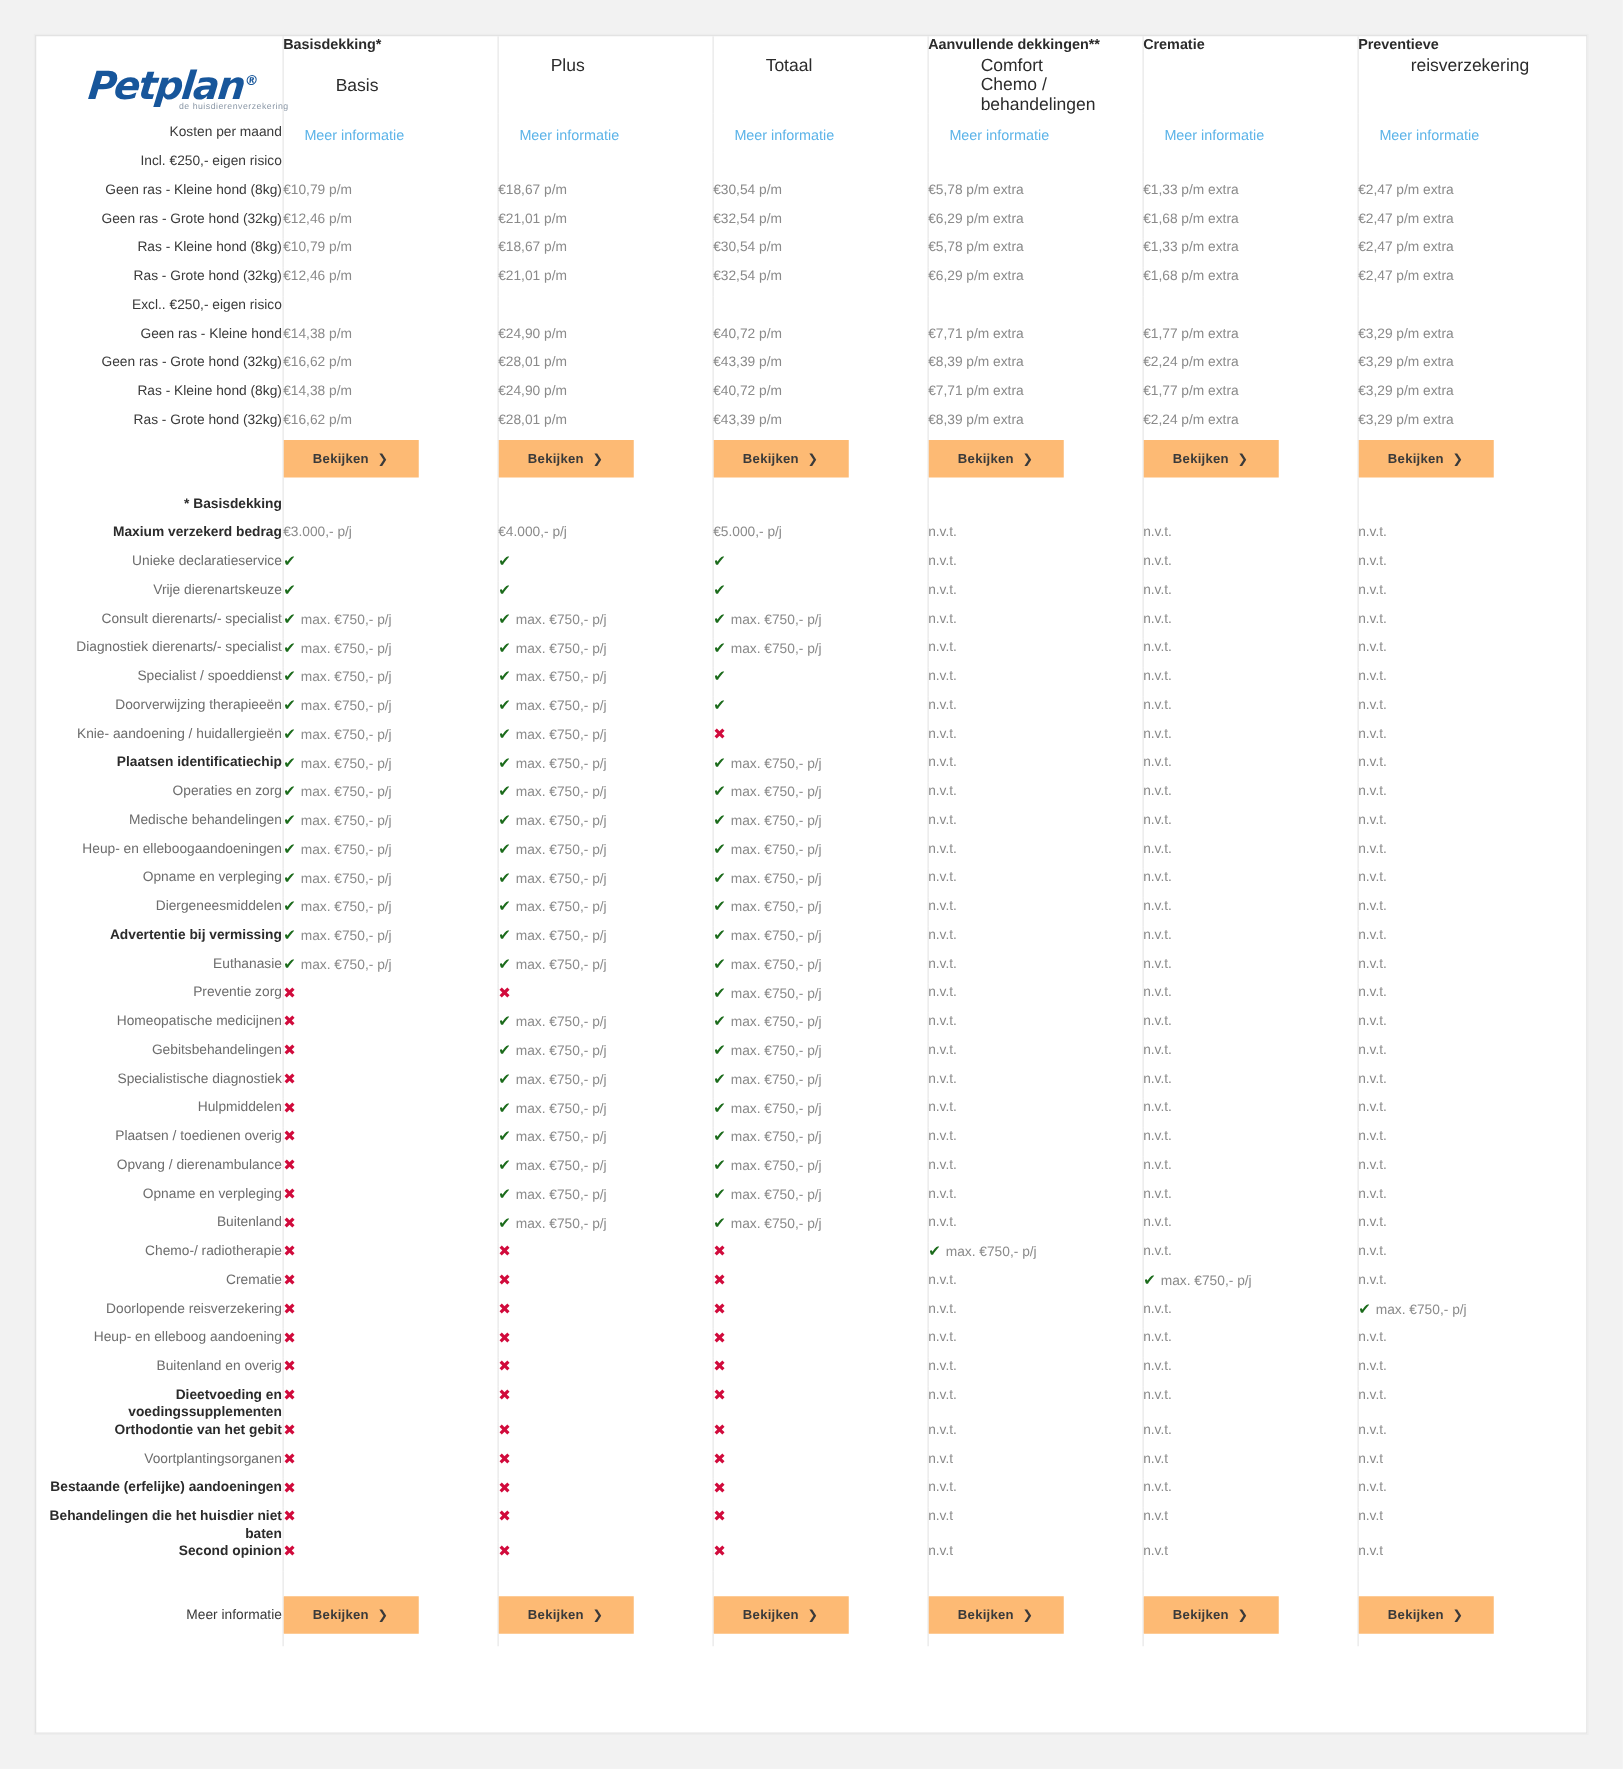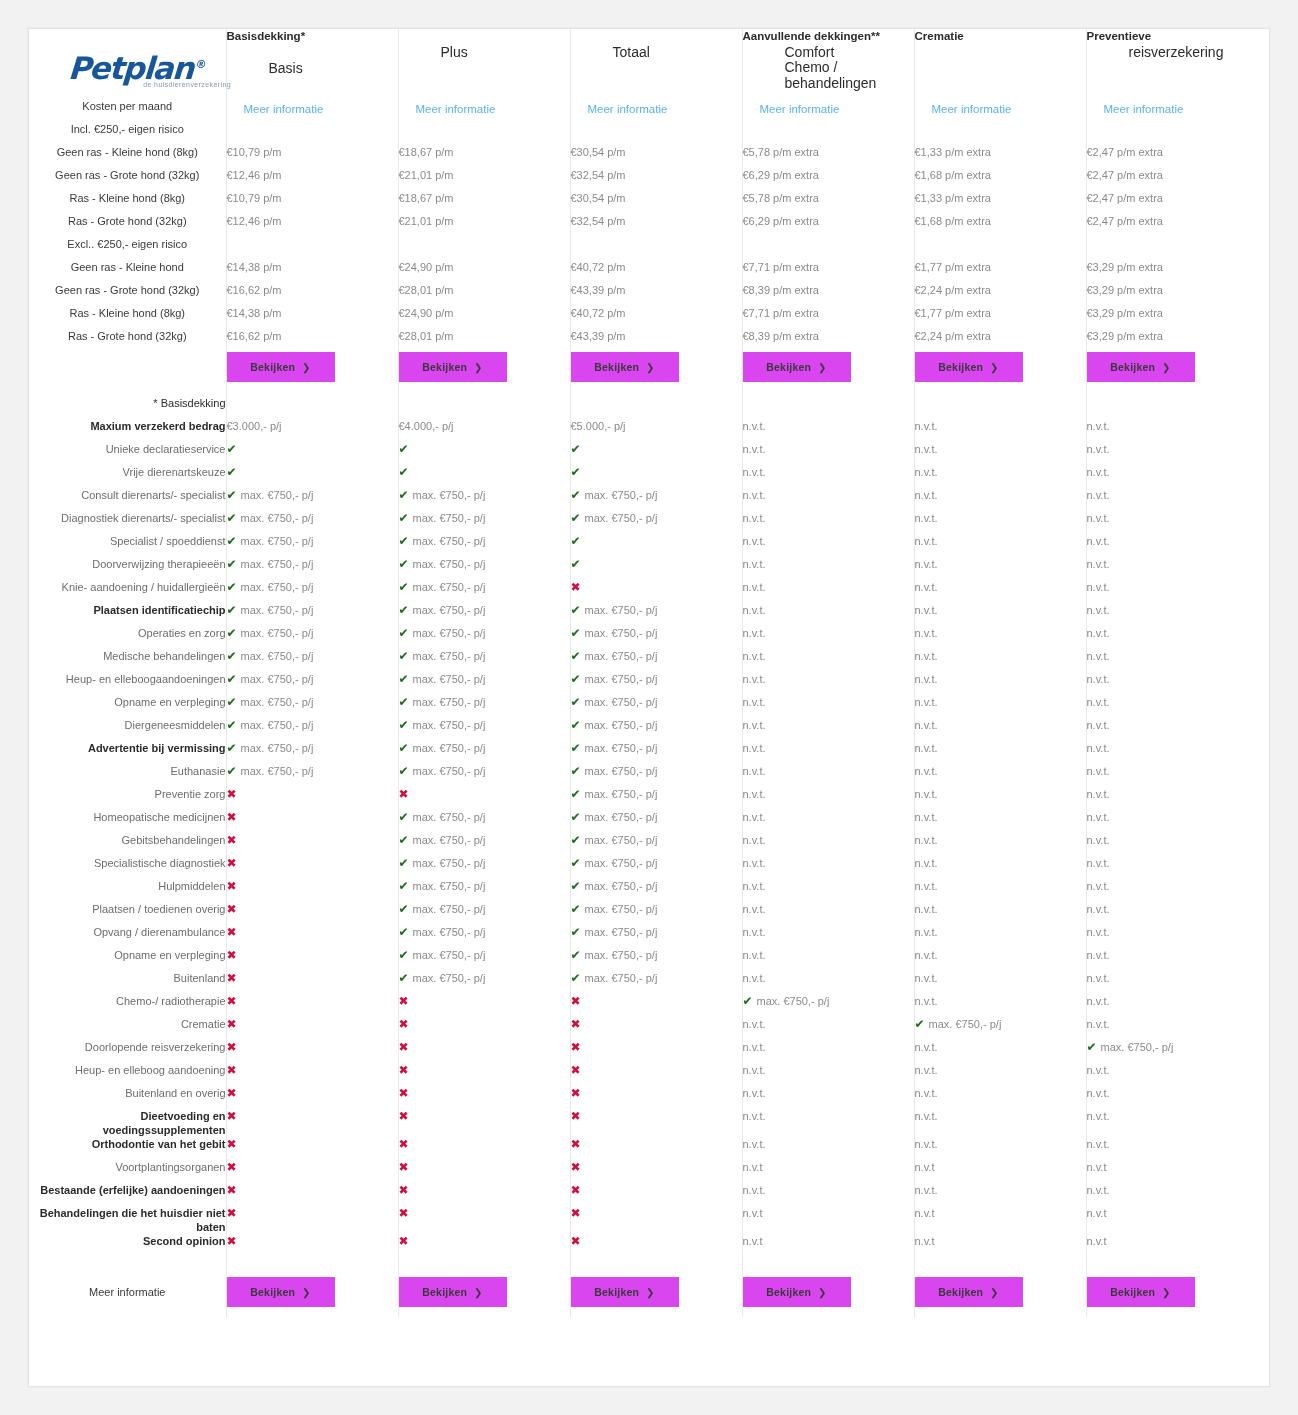--- a/index.html
+++ b/index.html
@@ -32,38 +32,38 @@
 
   .hdrcell{padding:18px 0 0 17px;}
   .hdr-grp{font-size:11.5px;font-weight:bold;color:#2b2b2b;line-height:15.5px;}
   .hdr-nm{font-size:14px;font-weight:normal;color:#2b2b2b;line-height:15.5px;margin-top:16px;padding-left:42px;}
   .hdr-nm.tight{margin-top:0;}
 
   .lbl{
     font-size:11px;color:#6d6d6d;text-align:right;padding-right:22px;
     line-height:14px;height:23px;
   }
-  .lbl.dark{color:#3a3a3a;text-align:center;}
+  .lbl.dark{color:#3a3a3a;}
   .lbl.bold{color:#2b2b2b;font-weight:bold;}
-  .lbl.section{color:#2b2b2b;font-weight:normal;}
+  .lbl.section{color:#2b2b2b;font-weight:bold;}
 
   .val{
     font-size:11px;color:#8a8a8a;padding-left:17px;line-height:14px;height:23px;
     white-space:nowrap;
   }
   .val .tick{color:#1b6b1b;font-size:12px;font-weight:bold;margin-right:4px;}
   .val .cross{color:#d10b3c;font-size:12px;font-weight:bold;}
   .val .nvt{color:#8a8a8a;}
 
   .mi{font-size:11.5px;color:#5bb3e8;padding-left:17px;line-height:14px;}
   a.mi{text-decoration:none;}
 
   .btnwrap{padding:10px 0 12px 17px;}
   .btn{
-    display:inline-block;background:#d946ef;color:#3a3a3a;
+    display:inline-block;background:#fdba74;color:#3a3a3a;
     font-size:10.5px;font-weight:bold;letter-spacing:.2px;
     padding:9px 0;width:108px;text-align:center;border:none;cursor:pointer;
     font-family:"Liberation Sans","DejaVu Sans",sans-serif;
   }
   .btn .chev{margin-left:7px;font-size:10px;font-weight:bold;}
 
   
   .logo{padding:20px 0 0 42px;}
   .logo .word{
     font-family:"DejaVu Sans",sans-serif;

